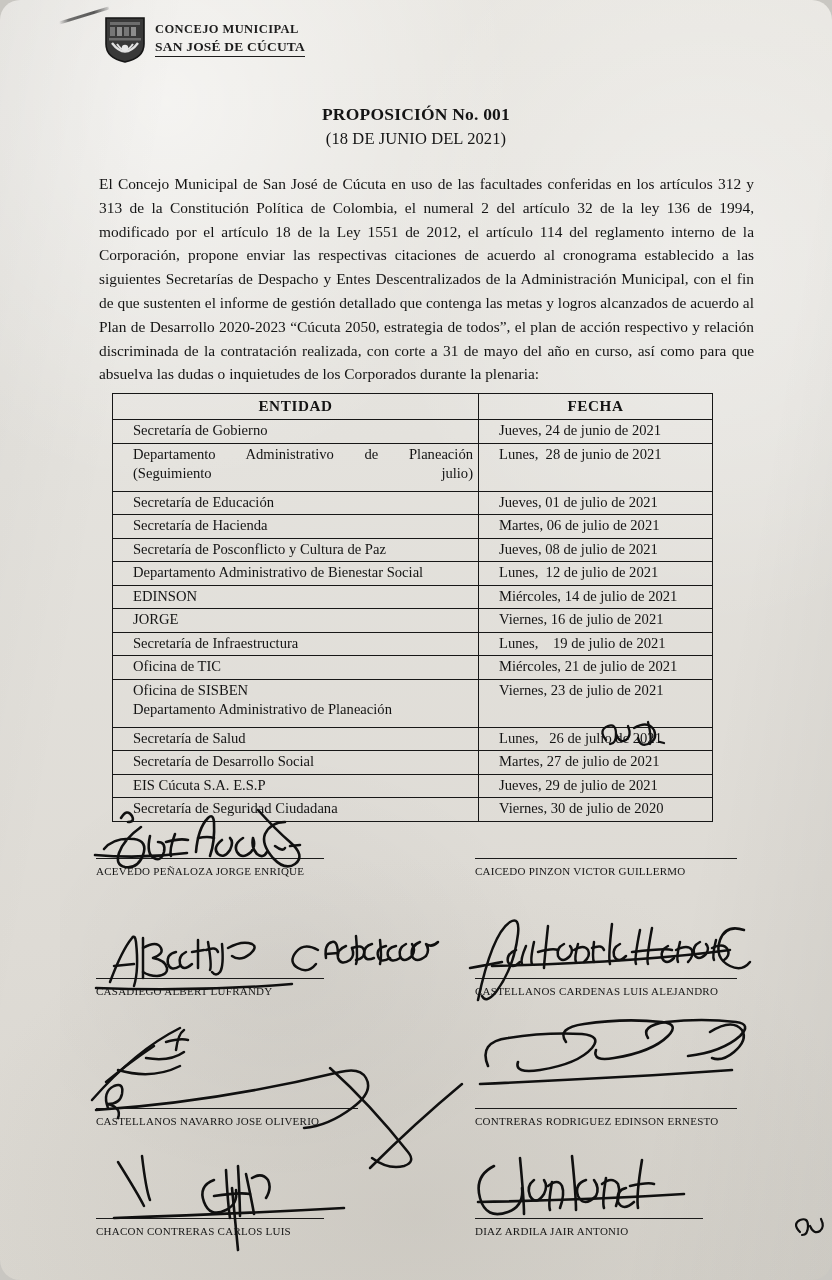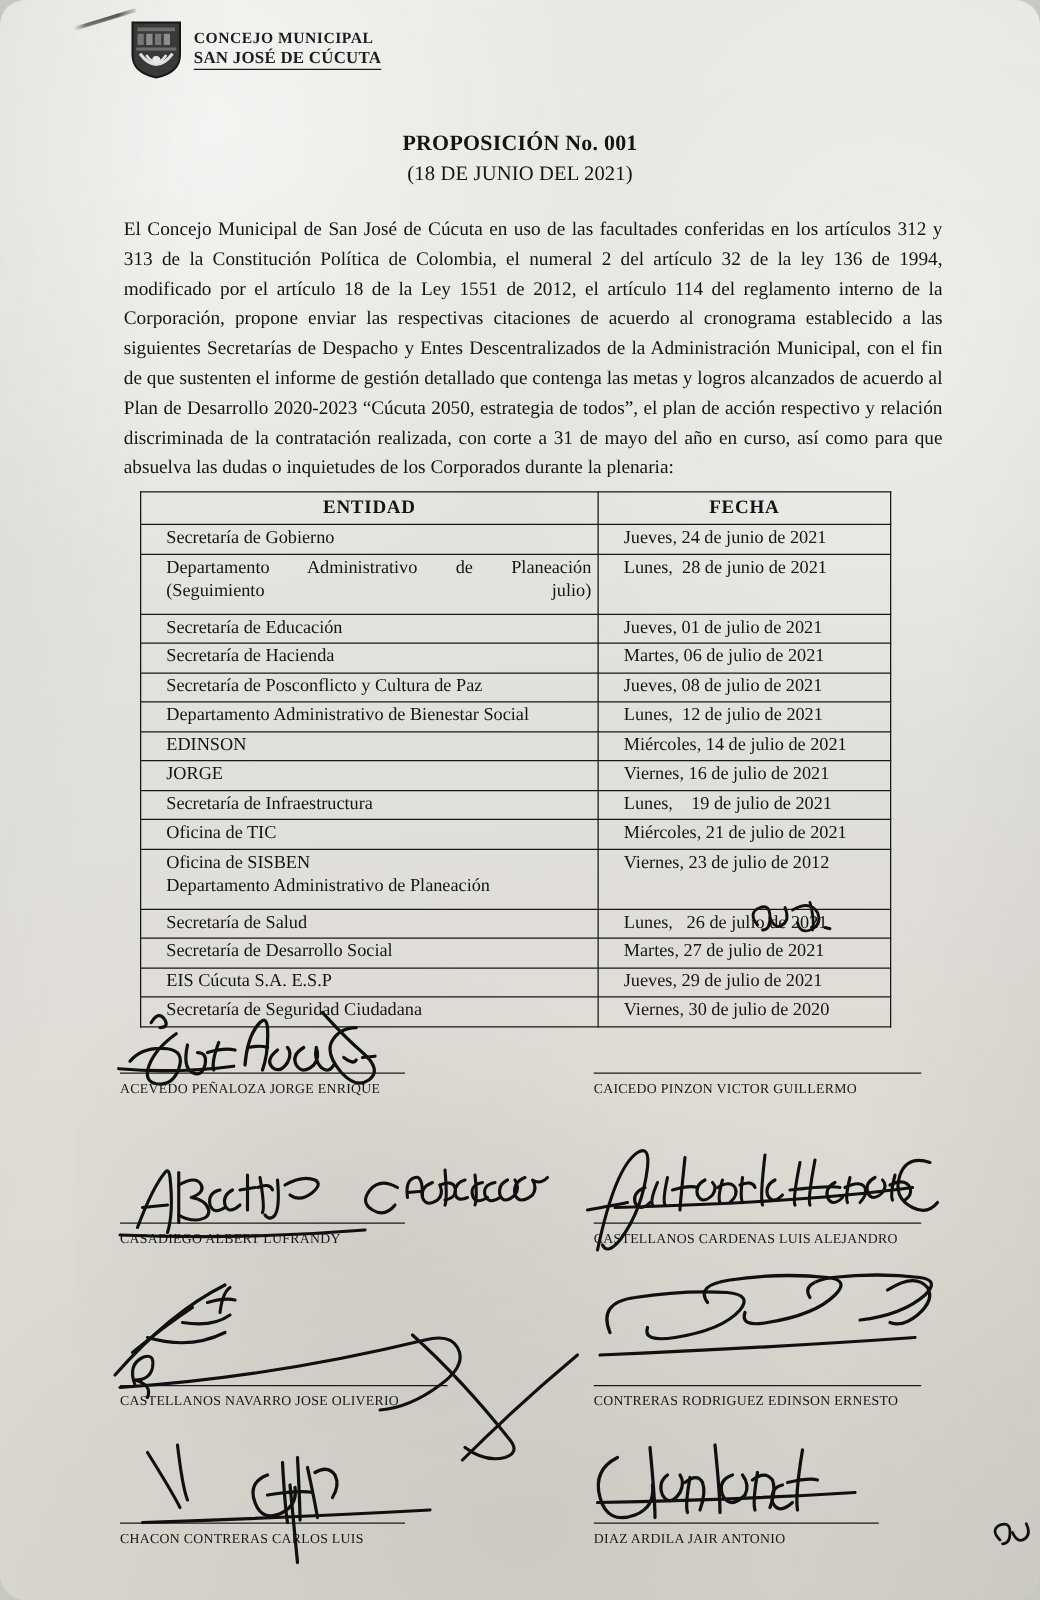--- a/index.html
+++ b/index.html
@@ -291,21 +291,21 @@
             <td class="ent left-plain">Secretaría de Infraestructura</td>
             <td class="fecha">Lunes,    19 de julio de 2021</td>
           </tr>
           <tr>
             <td class="ent left-plain">Oficina de TIC</td>
             <td class="fecha">Miércoles, 21 de julio de 2021</td>
           </tr>
           <tr class="tall">
             <td class="ent left-plain" style="white-space: pre-line; text-align-last: left; text-align: left;">Oficina de SISBEN
 Departamento Administrativo de Planeación</td>
-            <td class="fecha">Viernes, 23 de julio de 2012</td>
+            <td class="fecha">Viernes, 23 de julio de 2021</td>
           </tr>
           <tr>
             <td class="ent left-plain">Secretaría de Salud</td>
             <td class="fecha">Lunes,   26 de julio de 2021</td>
           </tr>
           <tr>
             <td class="ent left-plain">Secretaría de Desarrollo Social</td>
             <td class="fecha">Martes, 27 de julio de 2021</td>
           </tr>
           <tr>

